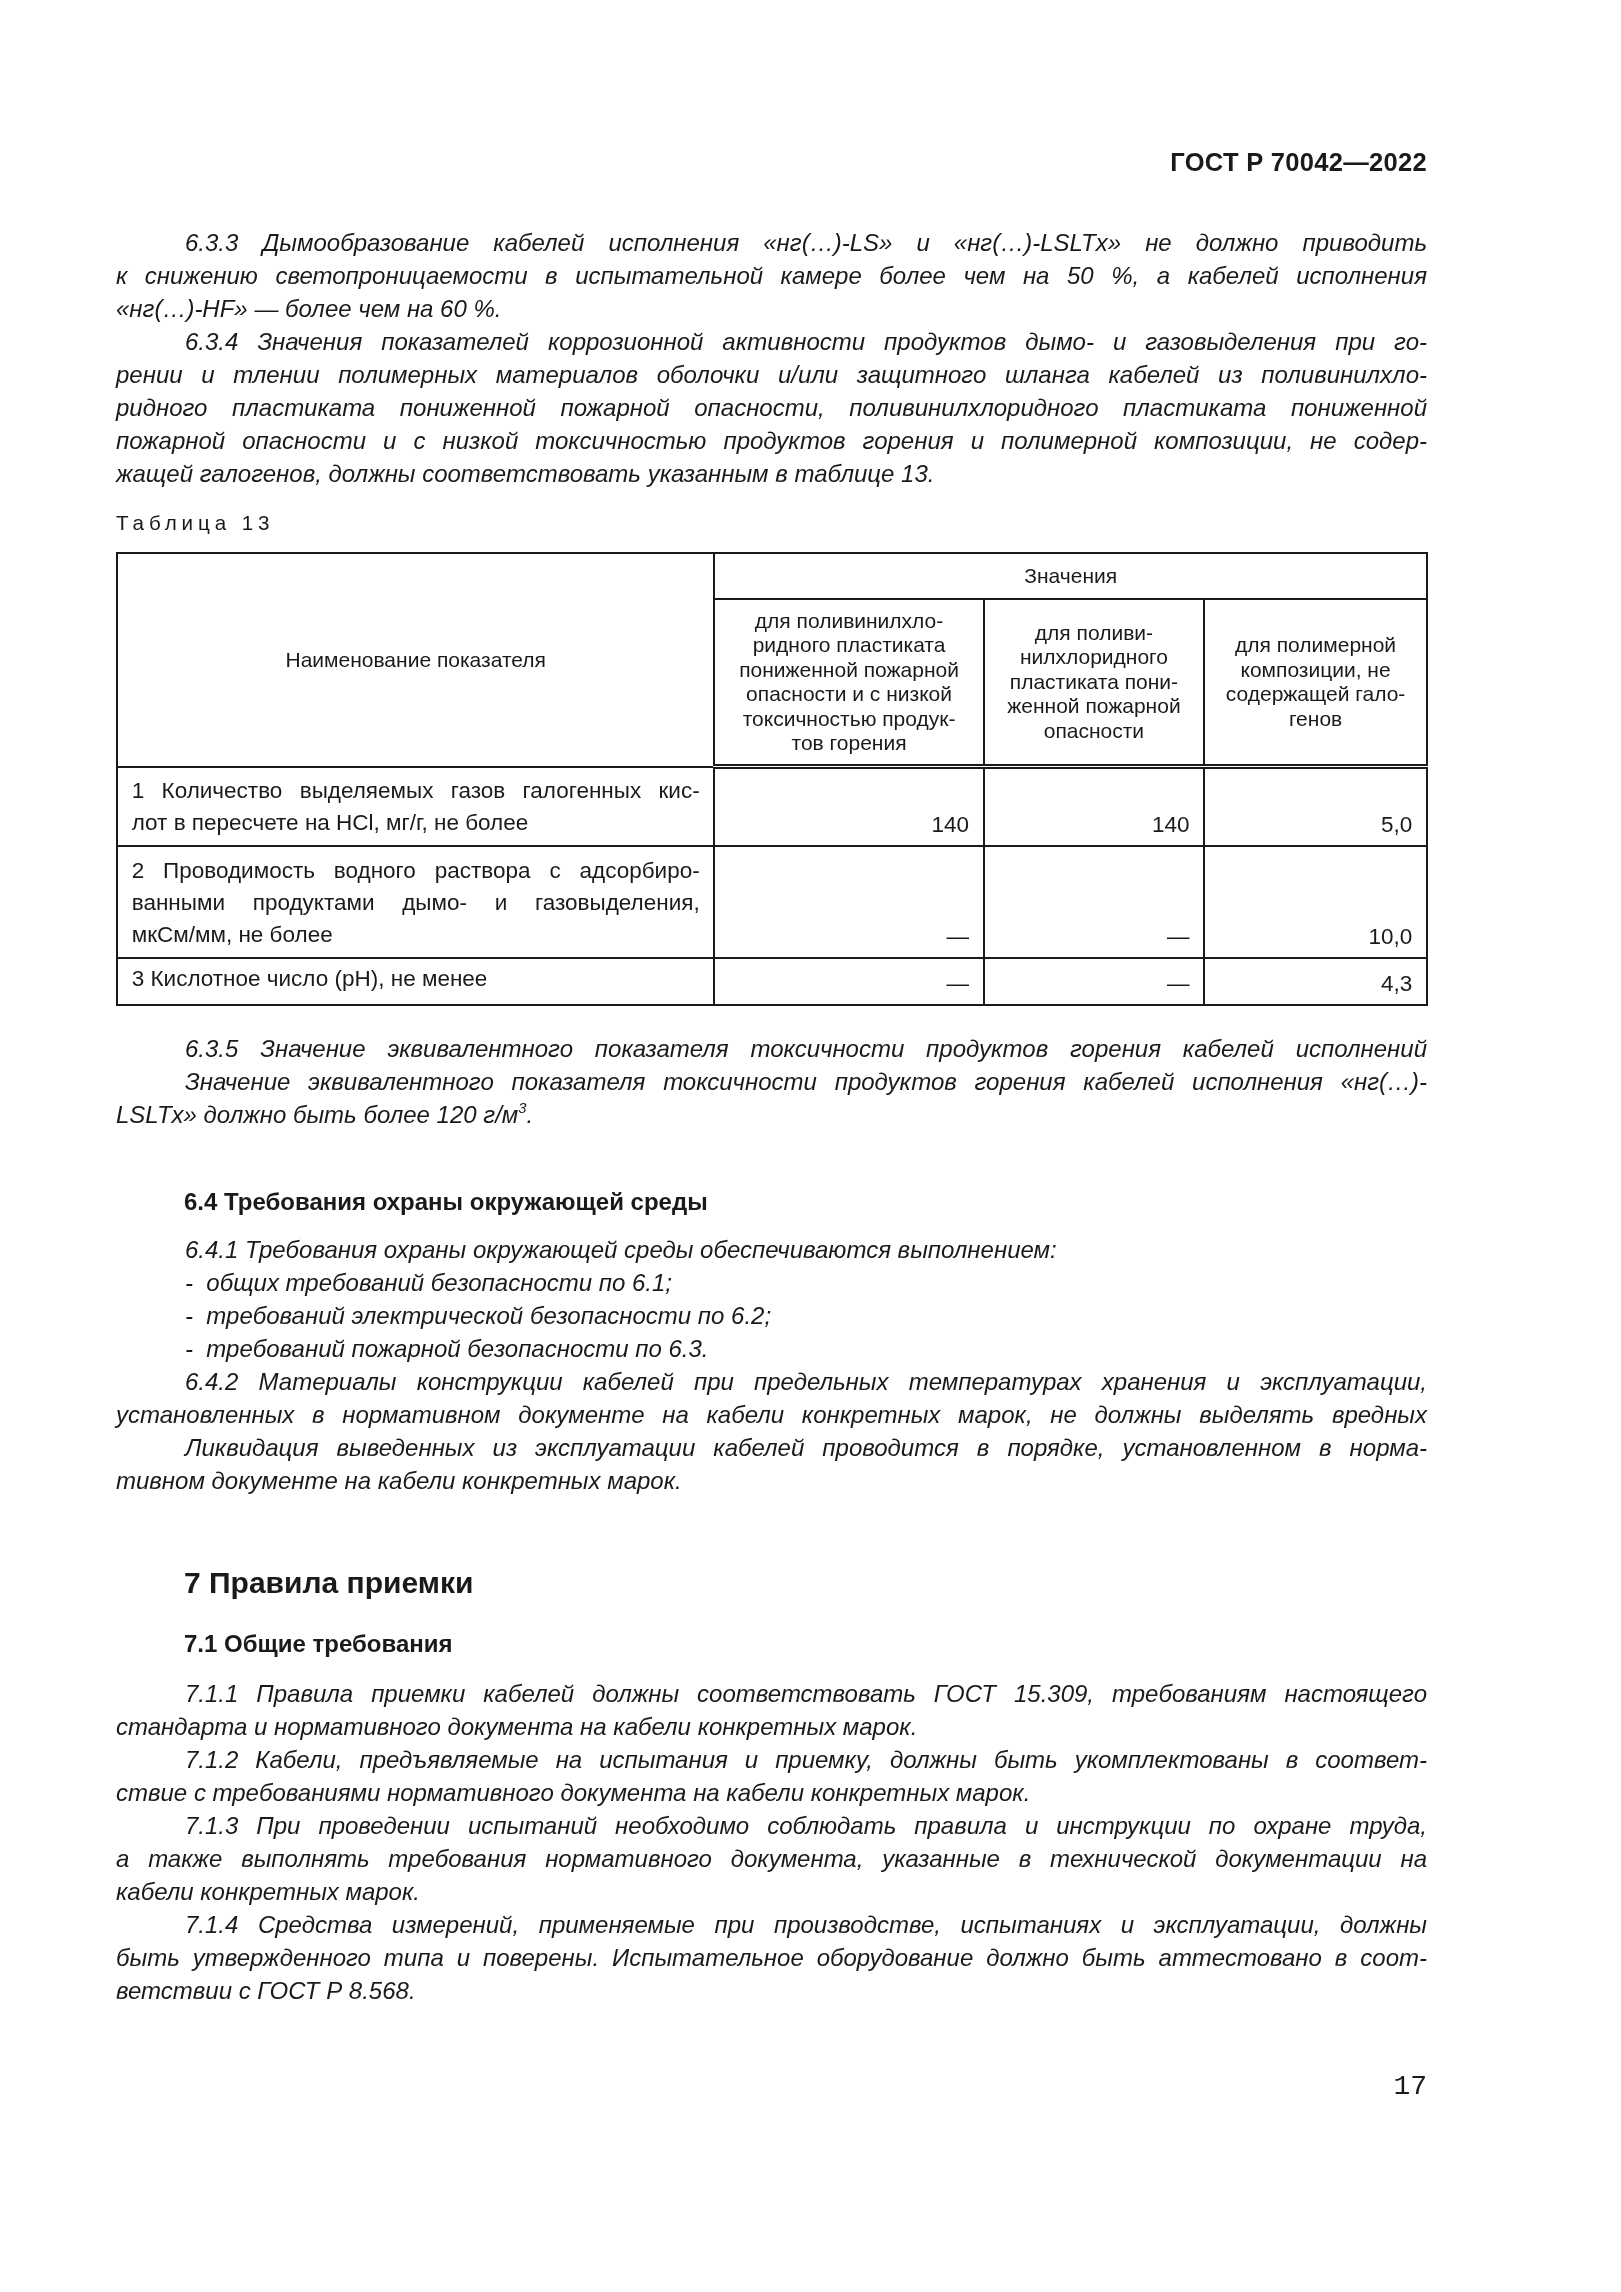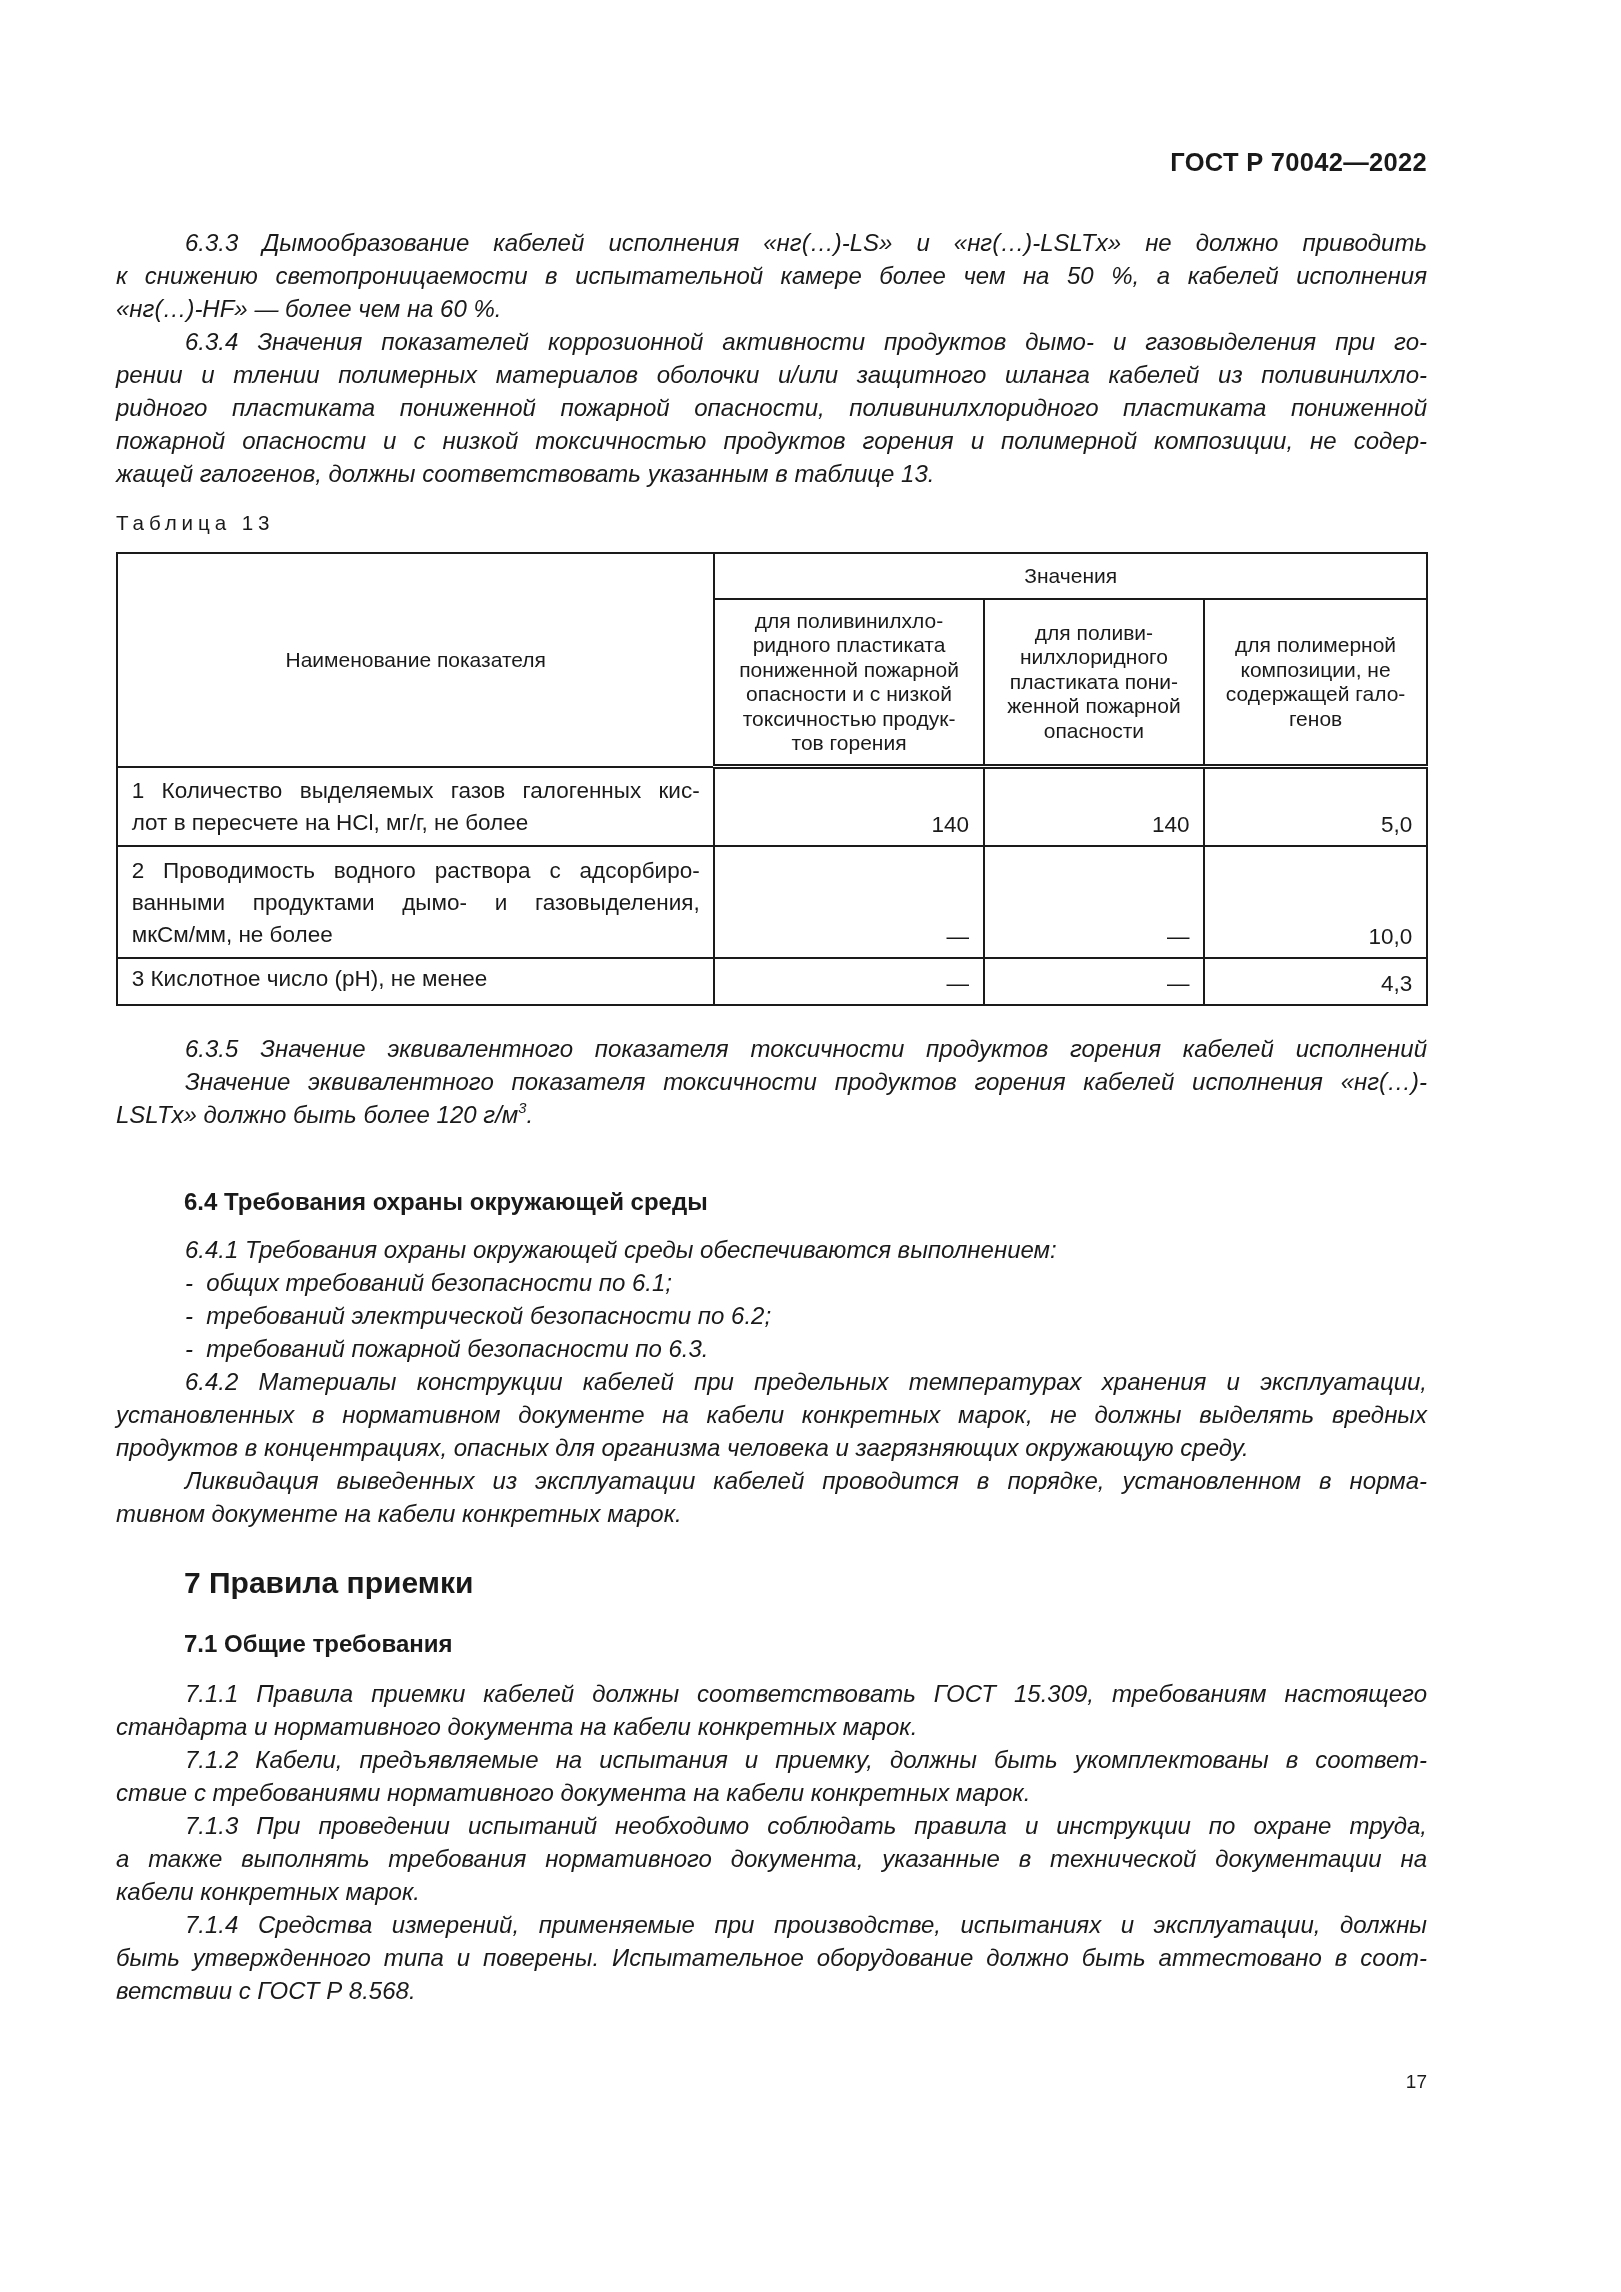--- a/index.html
+++ b/index.html
@@ -20,21 +20,21 @@
   table.t13 td, table.t13 th { border: 2.5px solid #1a1a1a; font-weight: normal; padding: 0 13.7px; }
   table.t13 .name-h { width: 568px; text-align: center; vertical-align: middle; }
   table.t13 .val-h { height: 44px; text-align: center; }
   table.t13 .sub-h { text-align: center; vertical-align: middle; height: 164px; }
   table.t13 thead tr:last-child th { border-bottom: 5.9px double #1a1a1a; }
   table.t13 td.rname { text-align: left; vertical-align: top; padding-top: 7.8px; padding-bottom: 5.9px;
                        font-size: 22.5px; line-height: 32px; }
   table.t13 td.rname .j { display: block; text-align: justify; text-align-last: justify; }
   table.t13 td.rname .l { display: block; }
   table.t13 td.v { text-align: right; vertical-align: bottom; font-size: 22.5px; padding-bottom: 7.8px; }
-  .pnum { position: absolute; right: 194px; top: 2071px; font-size: 19px; }
+  .pnum { position: absolute; right: 194px; top: 2071px; font-size: 28px; font-family: Liberation Mono, monospace; }
 </style>
 </head>
 <body>
 
 <div class="page">
 
   <div class="hdr">ГОСТ Р 70042—2022</div>
 
   <div class="block" style="top:226px;">
     <span class="ln j ind">6.3.3 Дымообразование кабелей исполнения «нг(…)-LS» и «нг(…)-LSLTx» не должно приводить</span>
@@ -121,21 +121,20 @@
 
   <div class="h2" style="top:1188px;">6.4 Требования охраны окружающей среды</div>
 
   <div class="block" style="top:1233px;">
     <span class="ln ind">6.4.1 Требования охраны окружающей среды обеспечиваются выполнением:</span>
     <span class="ln ind" style="white-space:pre;">-  общих требований безопасности по 6.1;</span>
     <span class="ln ind" style="white-space:pre;">-  требований электрической безопасности по 6.2;</span>
     <span class="ln ind" style="white-space:pre;">-  требований пожарной безопасности по 6.3.</span>
     <span class="ln j ind">6.4.2 Материалы конструкции кабелей при предельных температурах хранения и эксплуатации,</span>
     <span class="ln j">установленных в нормативном документе на кабели конкретных марок, не должны выделять вредных</span>
-    <span class="ln">продуктов в концентрациях, опасных для организма человека и загрязняющих окружающую среду.</span>
     <span class="ln j ind">Ликвидация выведенных из эксплуатации кабелей проводится в порядке, установленном в норма-</span>
     <span class="ln">тивном документе на кабели конкретных марок.</span>
   </div>
 
   <div class="h1" style="top:1566px;">7 Правила приемки</div>
   <div class="h2" style="top:1630px;">7.1 Общие требования</div>
 
   <div class="block" style="top:1677px;">
     <span class="ln j ind">7.1.1 Правила приемки кабелей должны соответствовать ГОСТ 15.309, требованиям настоящего</span>
     <span class="ln">стандарта и нормативного документа на кабели конкретных марок.</span>

